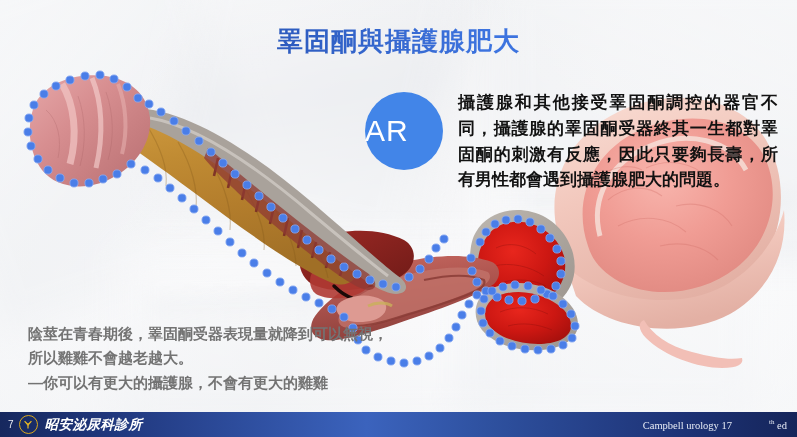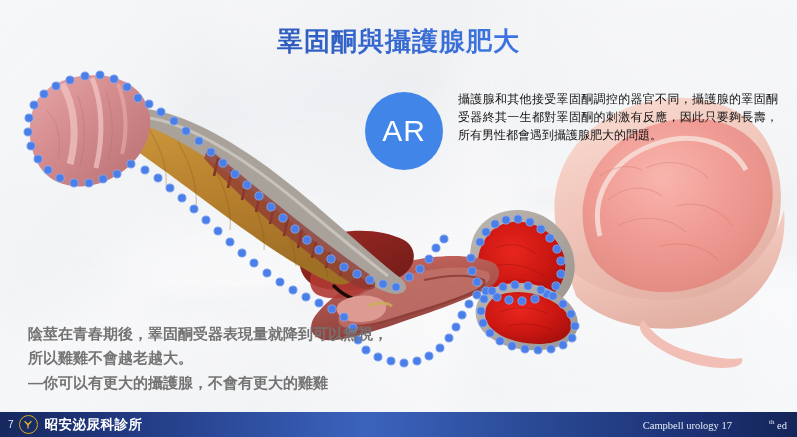--- a/index.html
+++ b/index.html
@@ -48,28 +48,28 @@
     background:linear-gradient(90deg,#1c3f8f 0%,#2a56b8 30%,#3d74e0 62%,#2f5fc6 100%);
     -webkit-background-clip:text;background-clip:text;
     -webkit-text-fill-color:transparent;color:#2a56b8;
     text-shadow:none;
   }
 
   
   .ar-badge{
     position:absolute;left:365px;top:92px;width:78px;height:78px;border-radius:50%;
     background:#4285e8;
-    display:flex;align-items:center;justify-content:center;
+    display:flex;align-items:center;
     color:#ffffff;font-size:30px;letter-spacing:1px;font-weight:400;
   }
 
   
   .para-right{
     position:absolute;left:458px;top:90px;width:320px;
-    font-size:12px;line-height:1.52;color:#121212;font-weight:normal;
+    font-size:17px;line-height:1.52;color:#121212;font-weight:bold;
     text-align:justify;
   }
   .para-left{
     position:absolute;left:28px;top:322px;width:400px;
     font-size:15px;line-height:1.62;color:#737373;font-weight:bold;
     white-space:pre-line;
   }
 
   
   .art{position:absolute;left:0;top:0;width:797px;height:410px;}
@@ -83,21 +83,21 @@
   }
   .footer .pagenum{
     color:#e9edf6;font-size:10px;margin-left:8px;margin-right:5px;
   }
   .clinic-logo{
     width:17px;height:17px;border-radius:50%;
     border:1.4px solid #d9a81e;display:flex;align-items:center;justify-content:center;
     margin-right:7px;flex:0 0 auto;
   }
   .footer .clinic{
-    color:#ffffff;font-size:13.5px;font-weight:bold;letter-spacing:.5px;
+    color:#ffffff;font-size:13.5px;font-weight:bold;letter-spacing:.5px;font-style:italic;
   }
   .footer .ref{
     margin-left:auto;margin-right:10px;color:#e6ebf5;font-size:10.5px;
     font-family:"Liberation Serif","DejaVu Serif",serif;
   }
   .footer .ref sup{font-size:7px;margin-left:37px;}
 </style>
 </head>
 <body>
 

